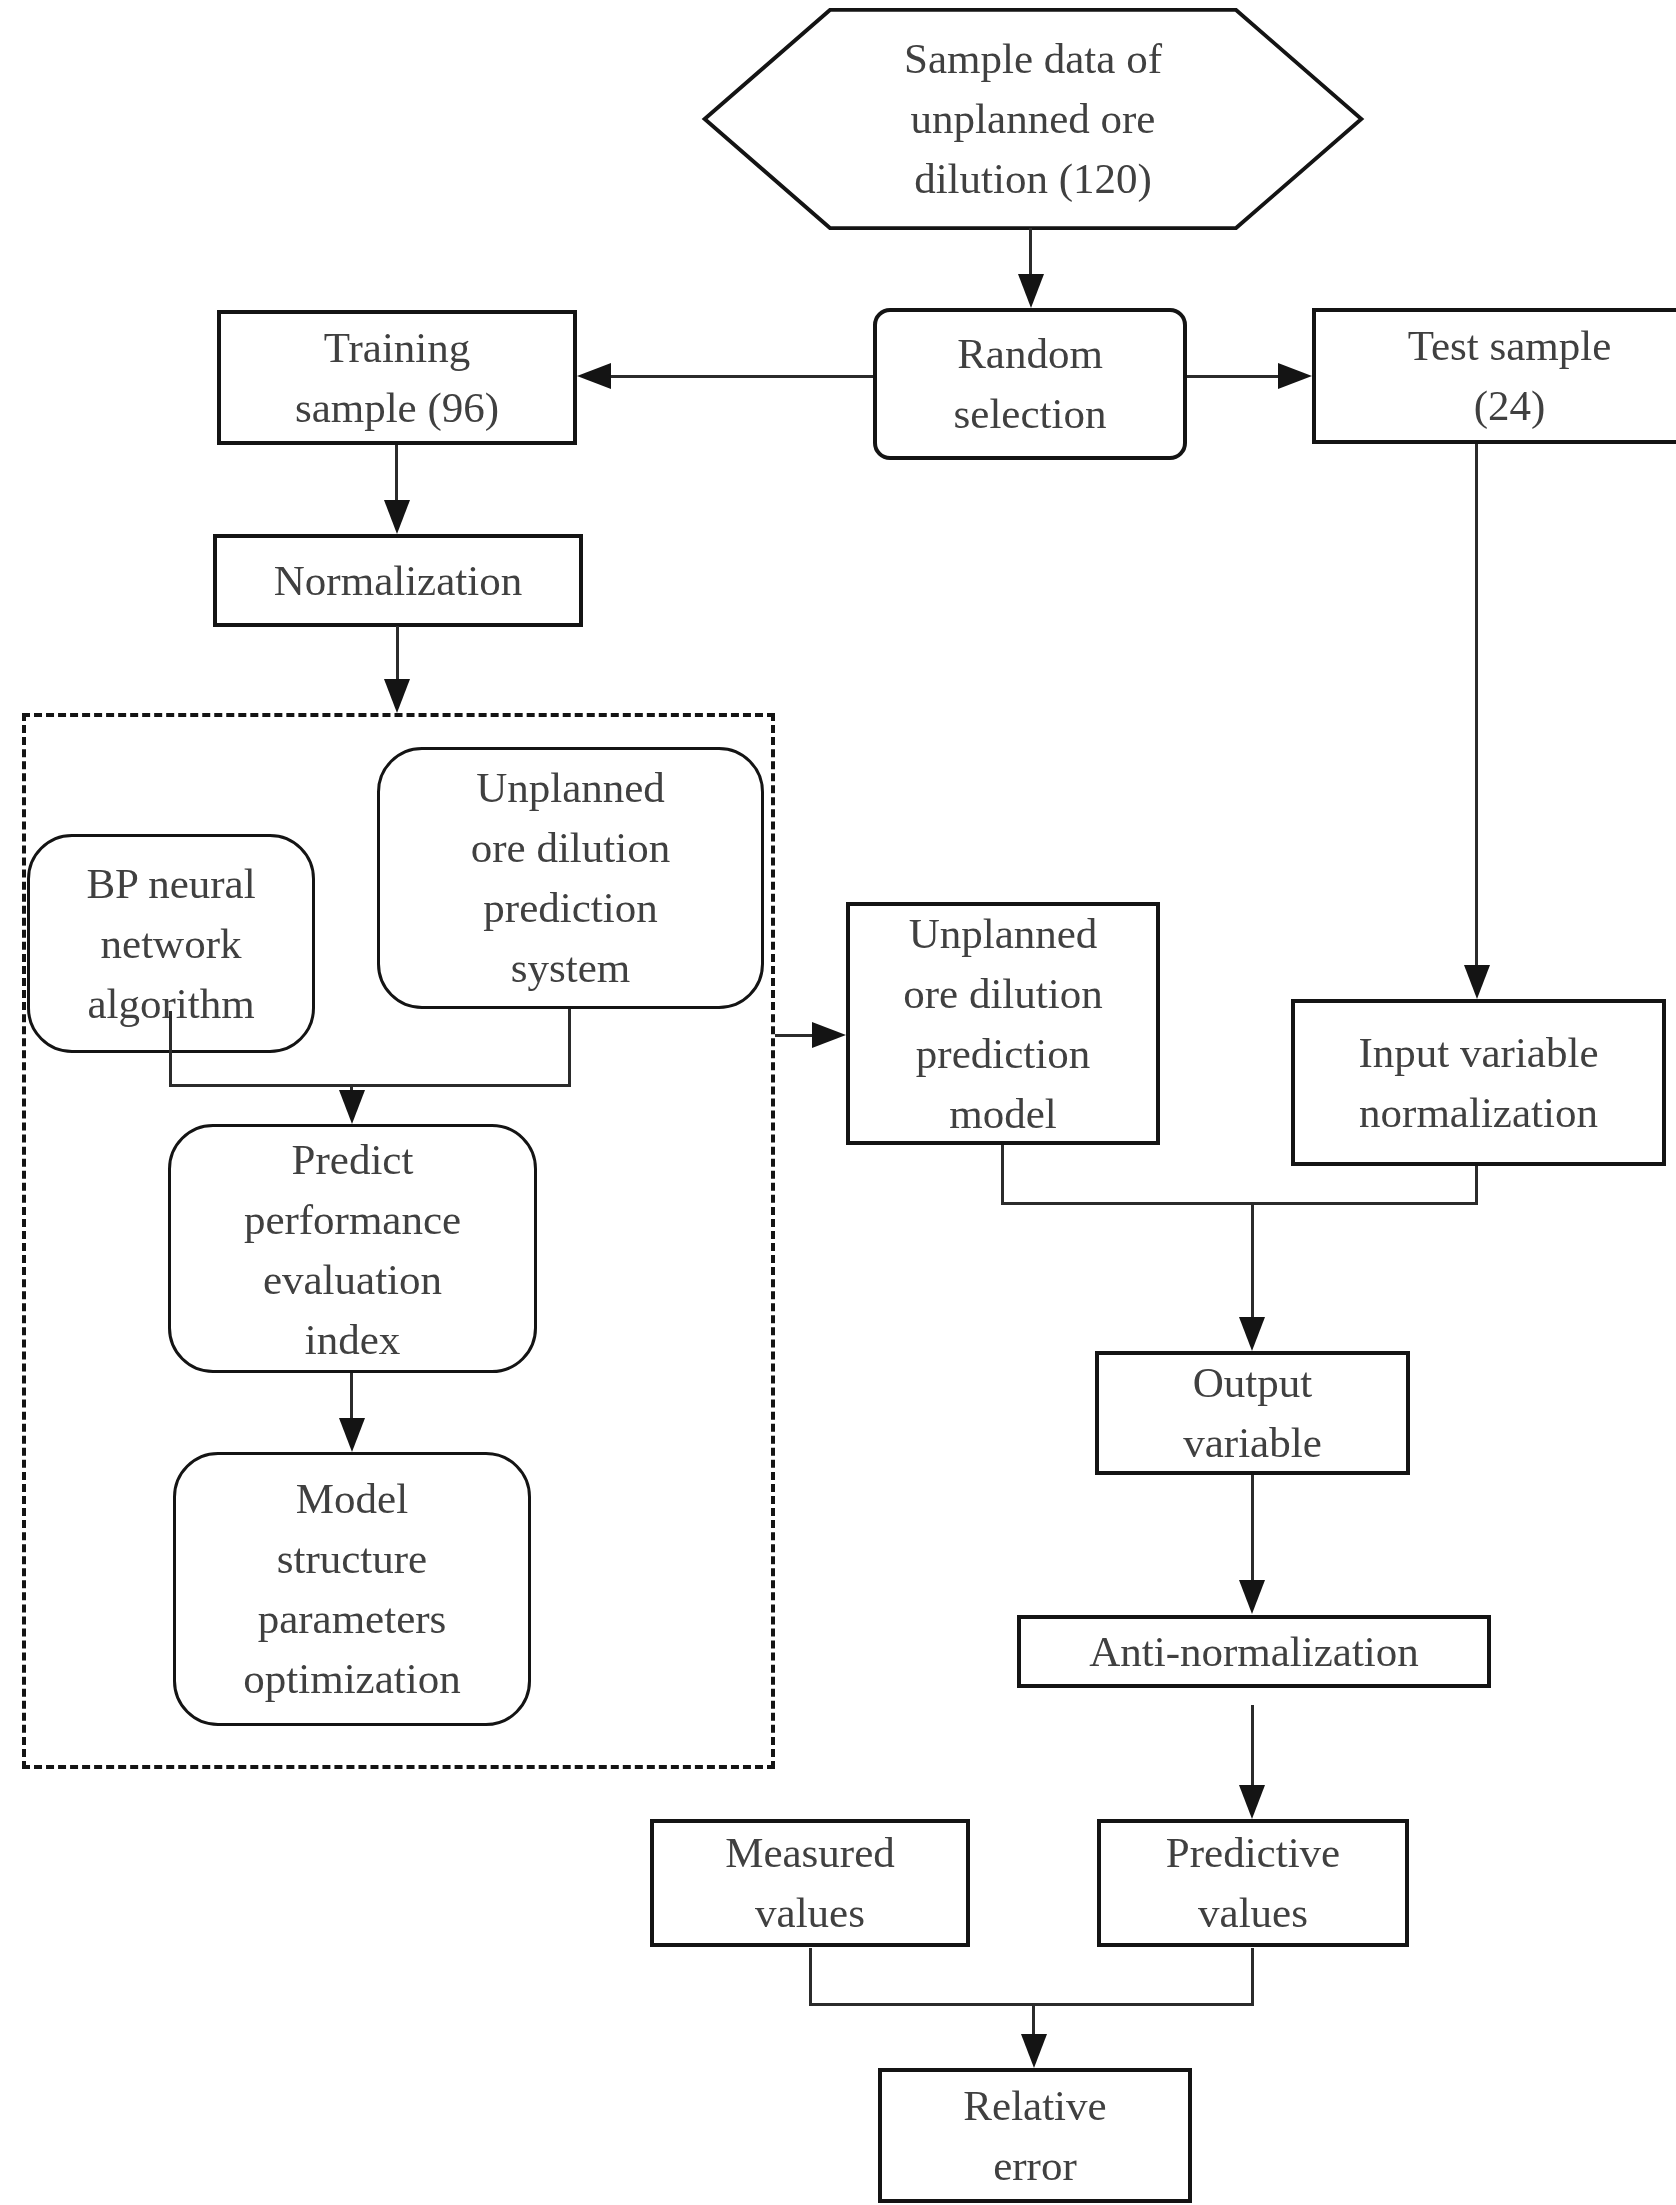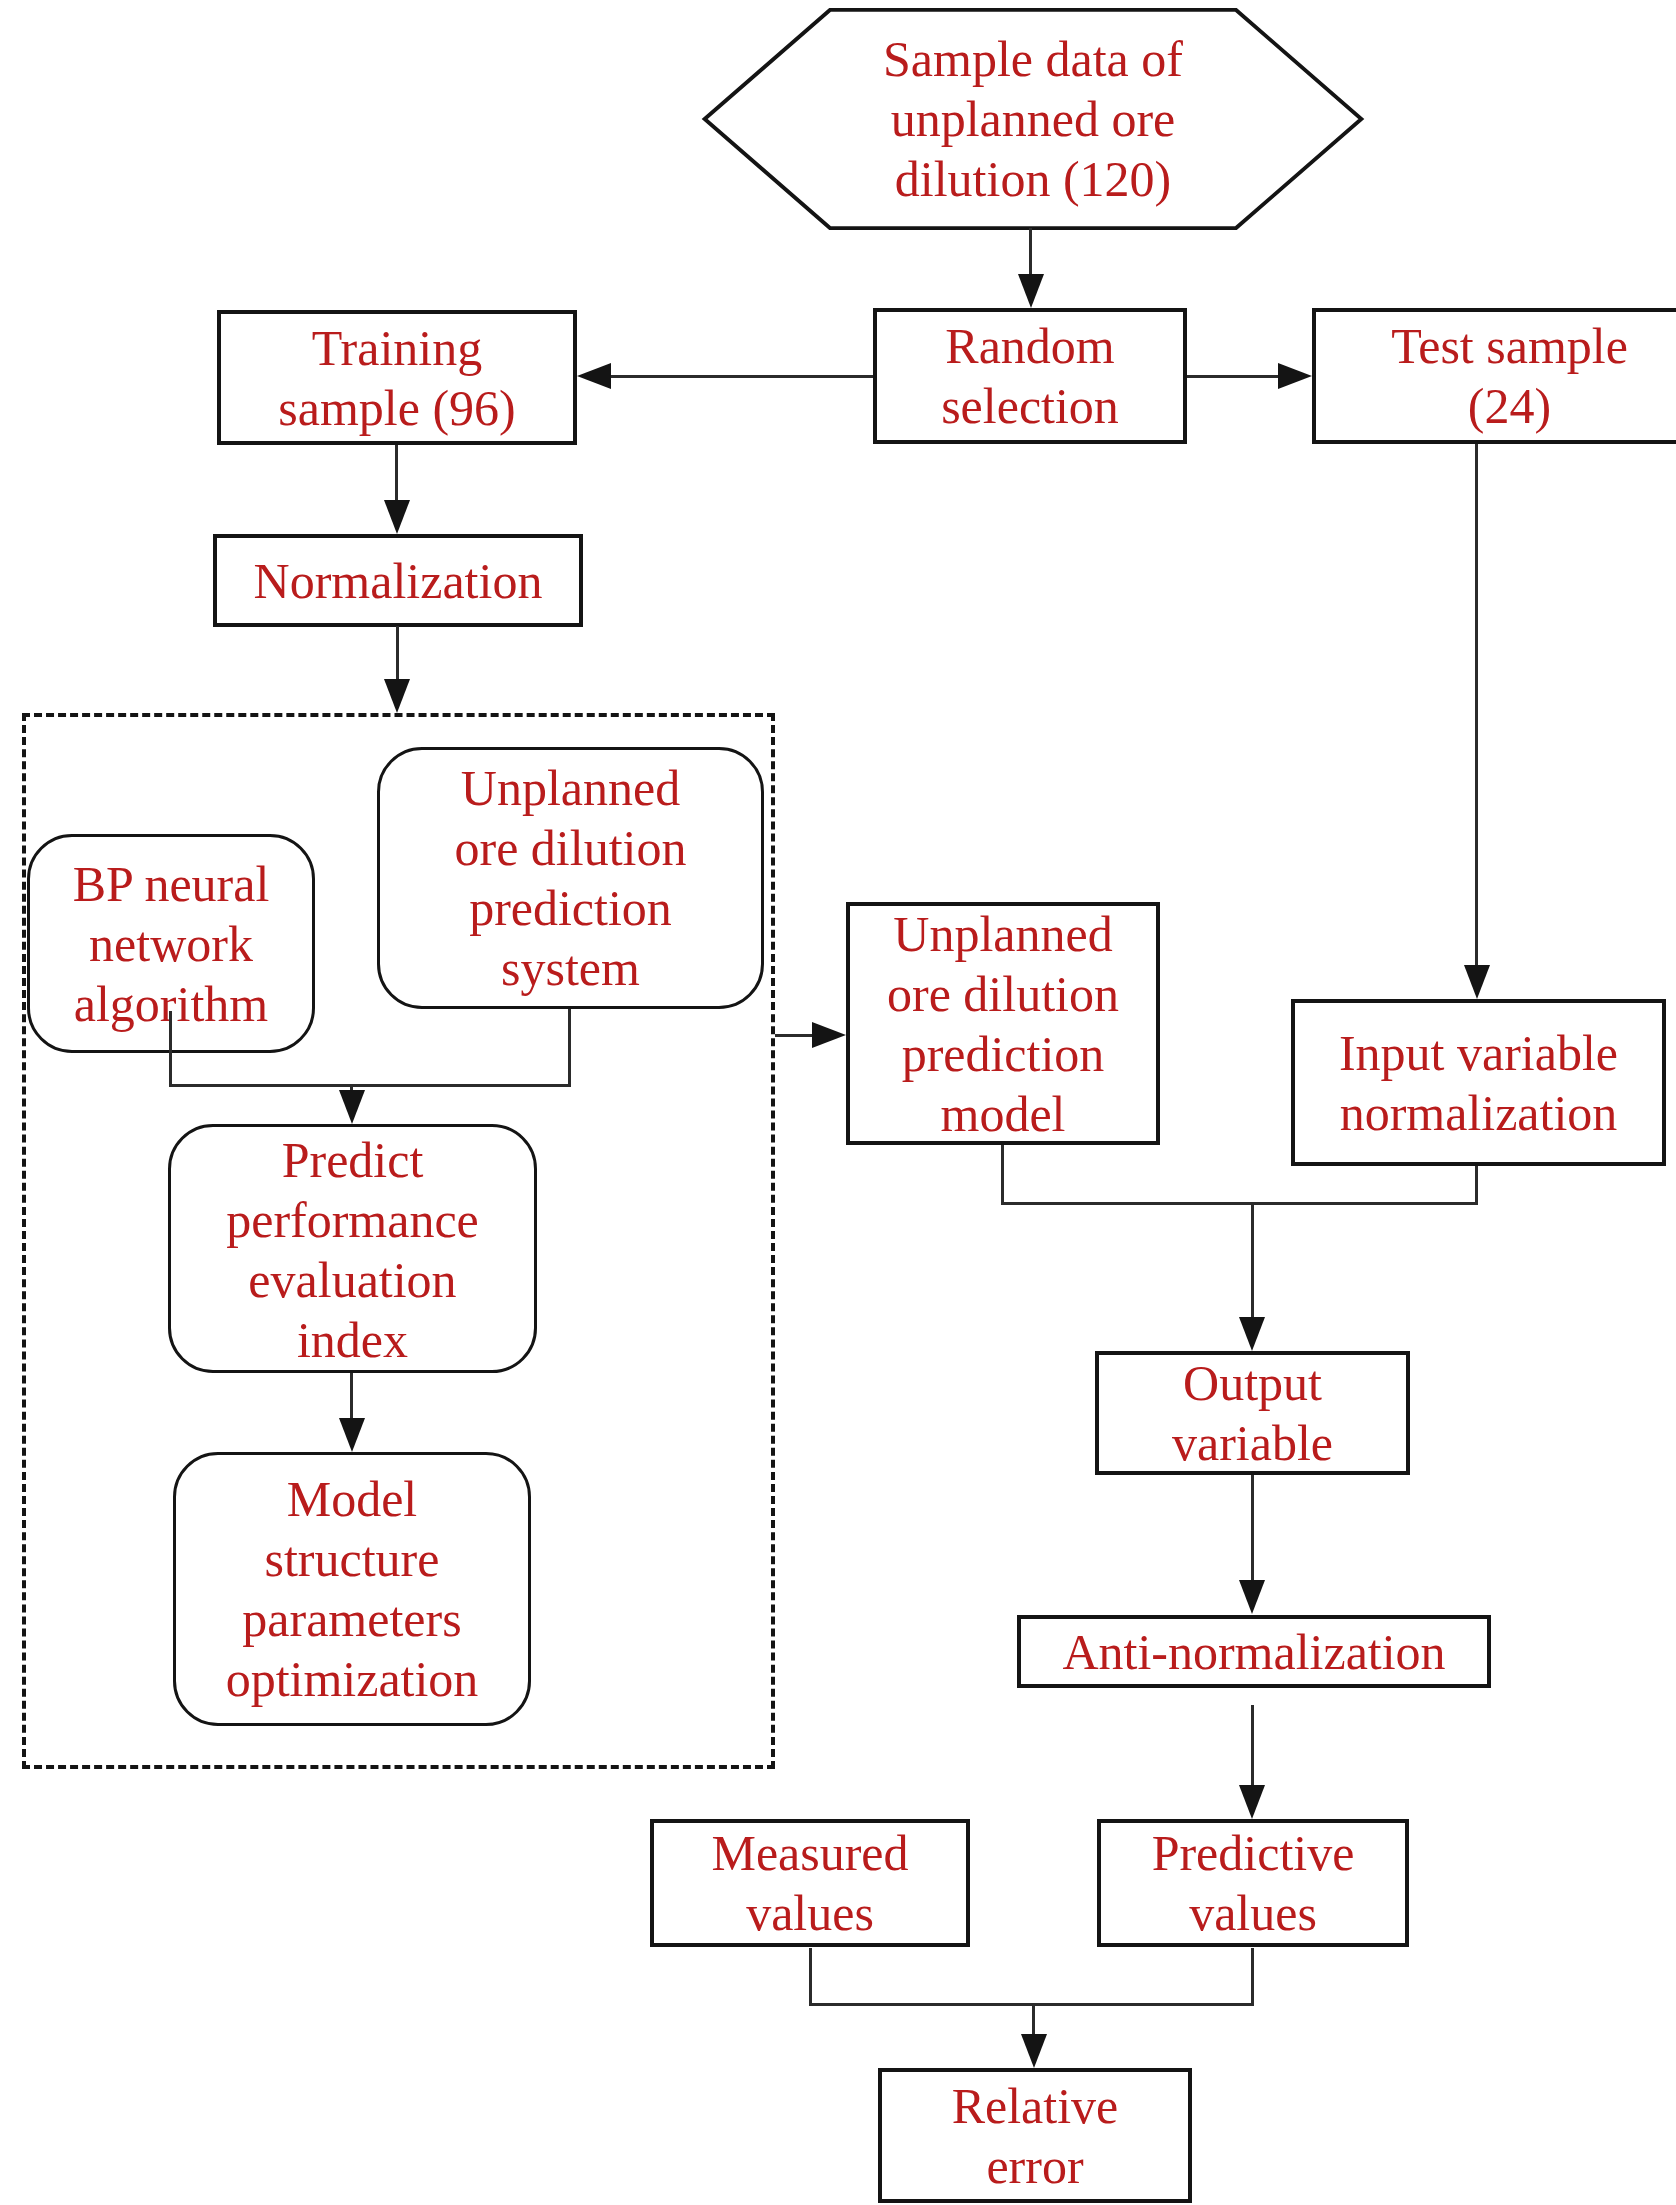--- a/index.html
+++ b/index.html
@@ -21,23 +21,23 @@
     justify-content: center;
     text-align: center;
   }
   .round {
     border-width: 3.9px;
     border-radius: 45px;
   }
   .lbl {
     display: block;
     white-space: pre-line;
-    font-size: 50px;
+    font-size: 43px;
     line-height: 60px;
-    color: #b91c1c;
+    color: #404040;
   }
   .dashed-region {
     position: absolute;
     box-sizing: border-box;
     border: 4.6px dashed #141414;
     background: transparent;
   }
   
   .lv { position: absolute; width: 3.1px; background: #2b2b2b; }
   .lh { position: absolute; height: 3.1px; background: #2b2b2b; }
@@ -67,21 +67,21 @@
 unplanned ore
 dilution (120)</span>
     </div>
   </div>
 
   <div class="box" style="left:217px; top:310px; width:360px; height:135px;">
     <span class="lbl">Training
 sample (96)</span>
   </div>
 
-  <div class="box" style="left:873px; top:308px; width:314px; height:136px;">
+  <div class="box" style="left:873px; top:308px; width:314px; height:152px;border-radius:17px;">
     <span class="lbl">Random
 selection</span>
   </div>
 
   <div class="box" style="left:1312px; top:308px; width:395px; height:136px;">
     <span class="lbl">Test sample
 (24)</span>
   </div>
 
   <div class="box" style="left:213px; top:534px; width:370px; height:93px;">

